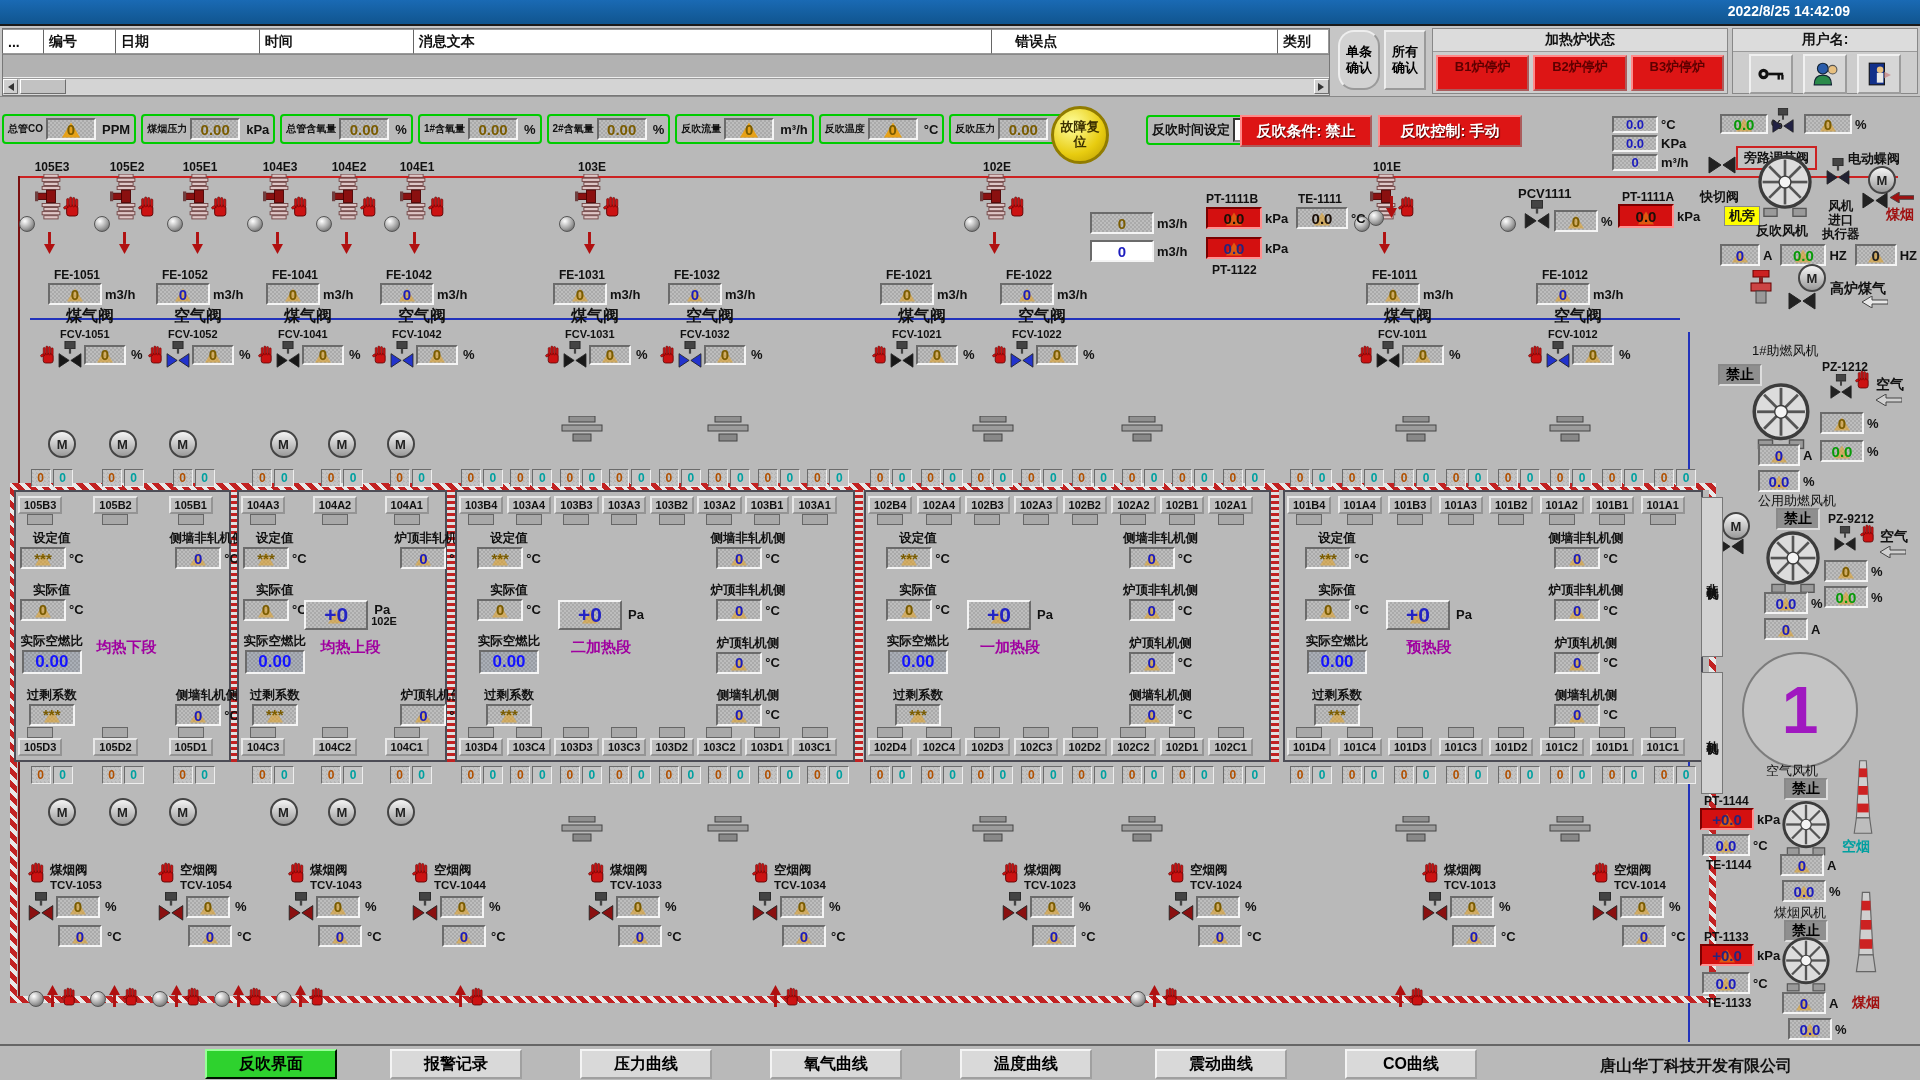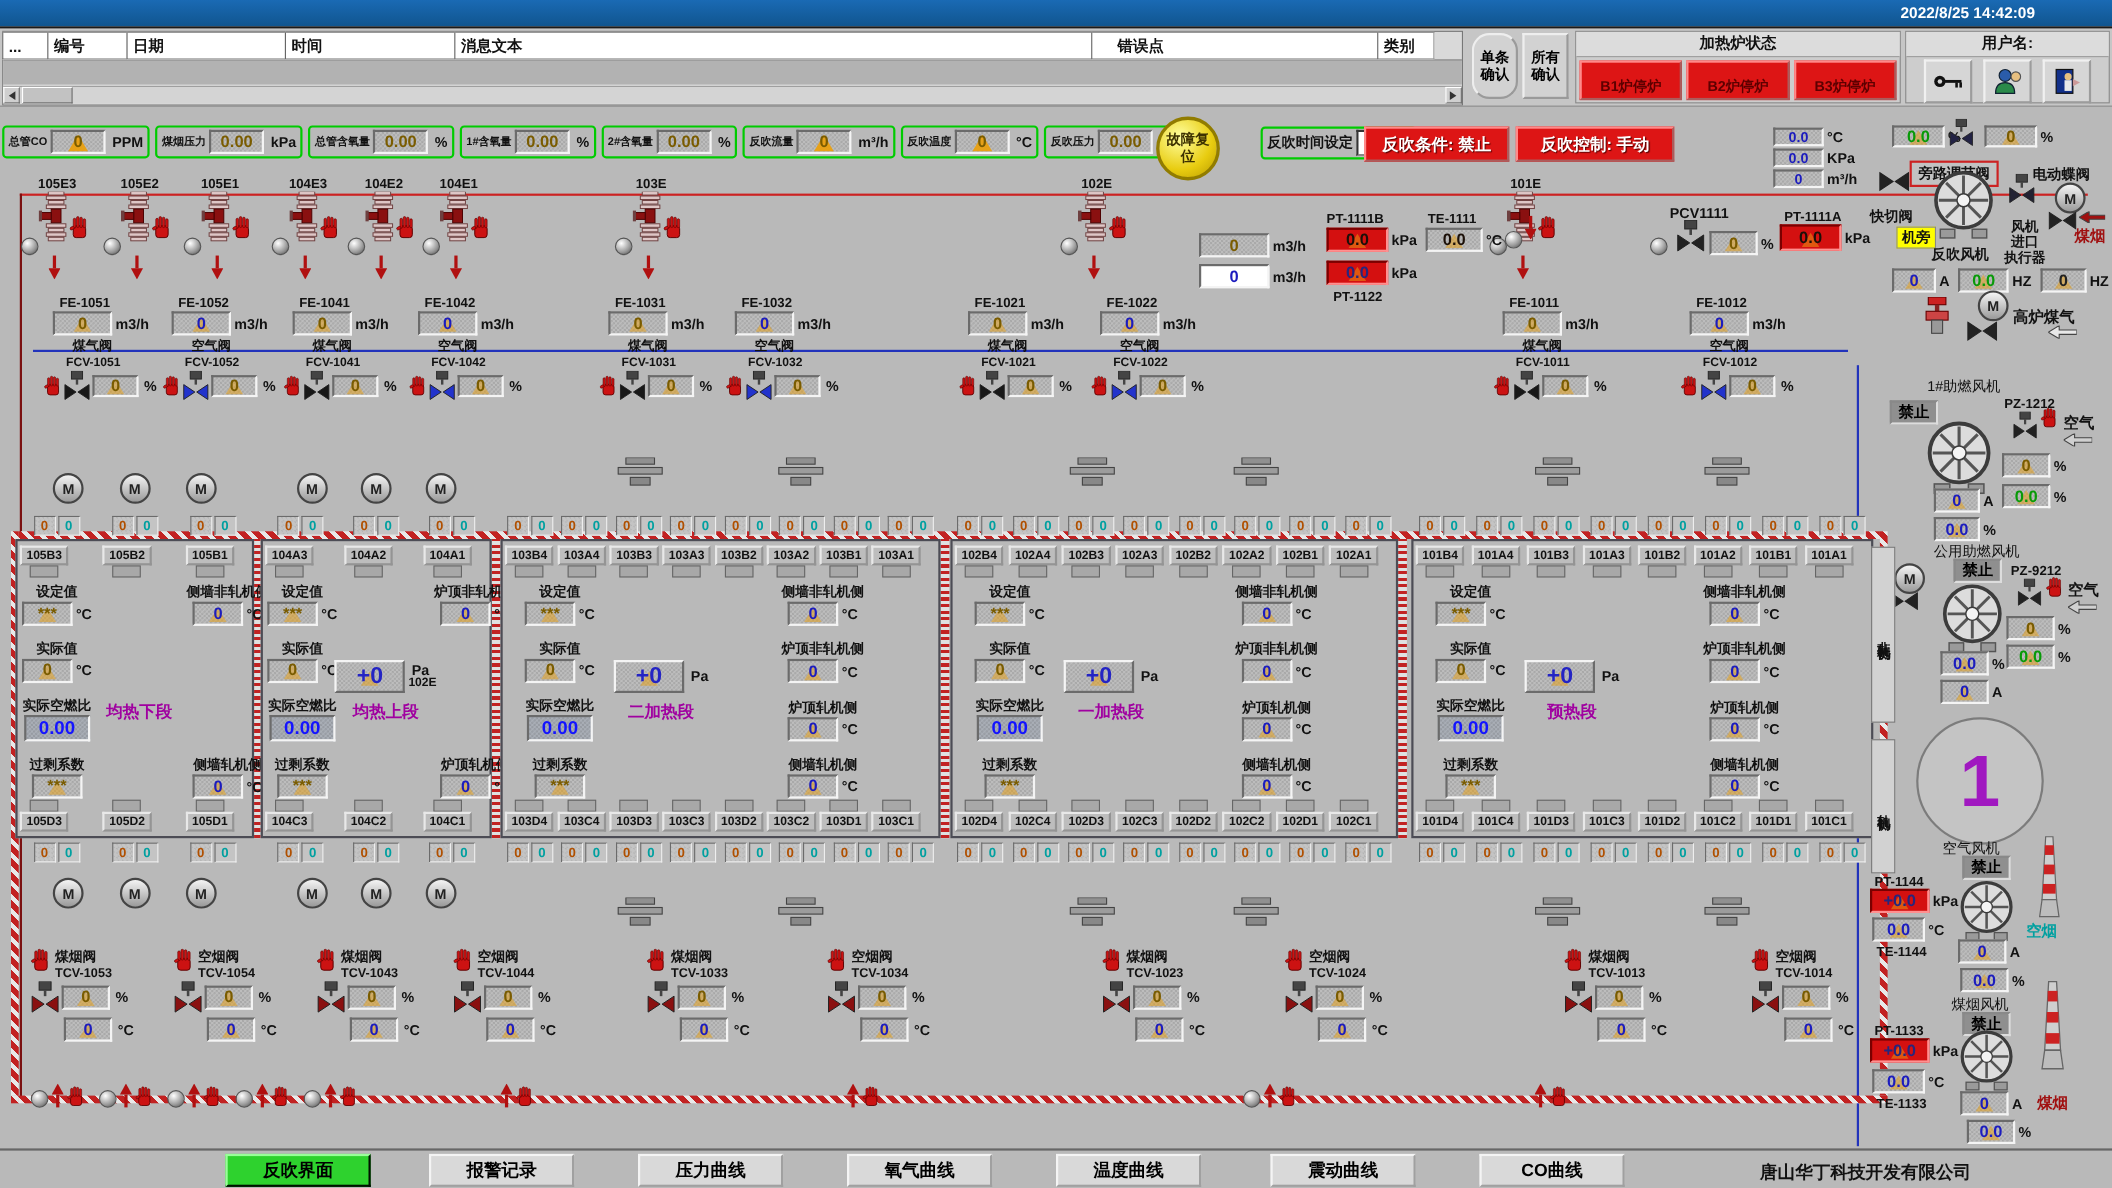--- a/index.html
+++ b/index.html
@@ -26,21 +26,21 @@
   .sthumb{width:44px;height:13px;background:#c2c2c2;border:1px solid;border-color:#fff #6e6e6e #6e6e6e #fff;margin-left:2px}
   .sspace{flex:1}
   .ackbtn{position:absolute;top:4px;width:42px;height:60px;background:#d2d2d2;border:2px outset #eee;
           font-weight:bold;font-size:13px;line-height:1.2;text-align:center;word-break:break-all;
           display:flex;align-items:center;justify-content:center;box-sizing:border-box;padding:1px}
   .fstatus{position:absolute;left:1432px;top:2px;width:296px;height:66px;background:#cdcdcd;border:1px solid #888;box-sizing:border-box}
   .fs-title{height:22px;background:#dcdcdc;border-bottom:1px solid #999;display:flex;align-items:center;justify-content:center;
             font-weight:bold;font-size:14px}
   .fs-row{display:flex;gap:4px;padding:3px}
   .fs-btn{flex:1;height:36px;background:#dd1515;border:2px outset #ff8a8a;color:#5d0000;font-weight:bold;font-size:13px;
-          display:flex;align-items:flex-end;justify-content:center}
+          display:flex;align-items:flex-start;justify-content:center}
   .userp{position:absolute;left:1732px;top:2px;width:186px;height:66px;background:#cdcdcd;border:1px solid #888;box-sizing:border-box}
   .u-row{display:flex;gap:10px;justify-content:center;padding-top:2px}
   .u-btn{width:44px;height:40px;background:#d6d6d6;border:2px outset #f0f0f0;display:flex;align-items:center;justify-content:center}
   
   .vb{position:relative;display:inline-flex;align-items:center;justify-content:center;box-sizing:border-box;
       background-color:#bdbdbd;
       background-image:linear-gradient(45deg,rgba(0,0,0,.10) 25%,transparent 25%,transparent 75%,rgba(0,0,0,.10) 75%),
                        linear-gradient(45deg,rgba(0,0,0,.10) 25%,transparent 25%,transparent 75%,rgba(0,0,0,.10) 75%);
       background-size:4px 4px;background-position:0 0,2px 2px;
       border:2px solid;border-color:#6b6b6b #f4f4f4 #f4f4f4 #6b6b6b;
@@ -83,21 +83,21 @@
   .branch svg.bv{position:absolute;left:20px;top:14px}
   .branch .hand-r{position:absolute;left:48px;top:36px}
   .branch .sph{position:absolute;left:4px;top:56px}
   .branch svg.da{position:absolute;left:29px;top:72px}
   .sphere{display:inline-block;width:14px;height:14px;border-radius:50%;border:1px solid #555;
       background:radial-gradient(circle at 35% 30%,#fff,#9a9a9a 60%,#4a4a4a)}
   
   .fe-group{position:absolute;top:268px;width:118px;display:flex;flex-direction:column;gap:1px}
   .fe-lbl{font-weight:bold;font-size:12px;padding-left:14px}
   .fe-row{display:flex;align-items:center;padding-left:8px}
-  .fcv-lbl{font-weight:bold;font-size:12px;padding-left:26px}
+  .fcv-lbl{font-weight:bold;font-size:16px;padding-left:26px}
   .fcv-tag{font-weight:bold;font-size:11px;padding-left:20px}
   .fcv-row{display:flex;align-items:center;gap:2px}
   .icon-cvalve{color:#181818;line-height:0}
   .icon-cvalve.air{color:#2233cc}
   .icon-cvalve.teal{color:#00a0a0}
   .icon-cvalve.smoke{color:#8a1010}
   
   .hframe{position:absolute;left:10px;top:483px;width:1706px;height:520px;box-sizing:border-box;
      border:7px solid transparent;border-image:repeating-linear-gradient(45deg,#c22222 0 5px,#e8e8e8 5px 9px) 7}
   .zgap{position:absolute;top:490px;width:8px;height:272px;
@@ -296,21 +296,21 @@
         </div>
         <div class="acol" style="width: 145px;">
           <span>日期</span>
         </div>
         <div class="acol" style="width: 155px;">
           <span>时间</span>
         </div>
         <div class="acol" style="width: 580px;">
           <span>消息文本</span>
         </div>
-        <div class="acol" style="width: 261px; padding-left: 23px;">
+        <div class="acol" style="width: 287px; padding-left: 23px;">
           <span>错误点</span>
         </div>
         <div class="acol" style="width: 52px;">
           <span>类别</span>
         </div>
       </div>
     <div class="arow"></div>
     <div class="ascroll">
       <div class="sbtn">
           <span class="tri-l"></span>

